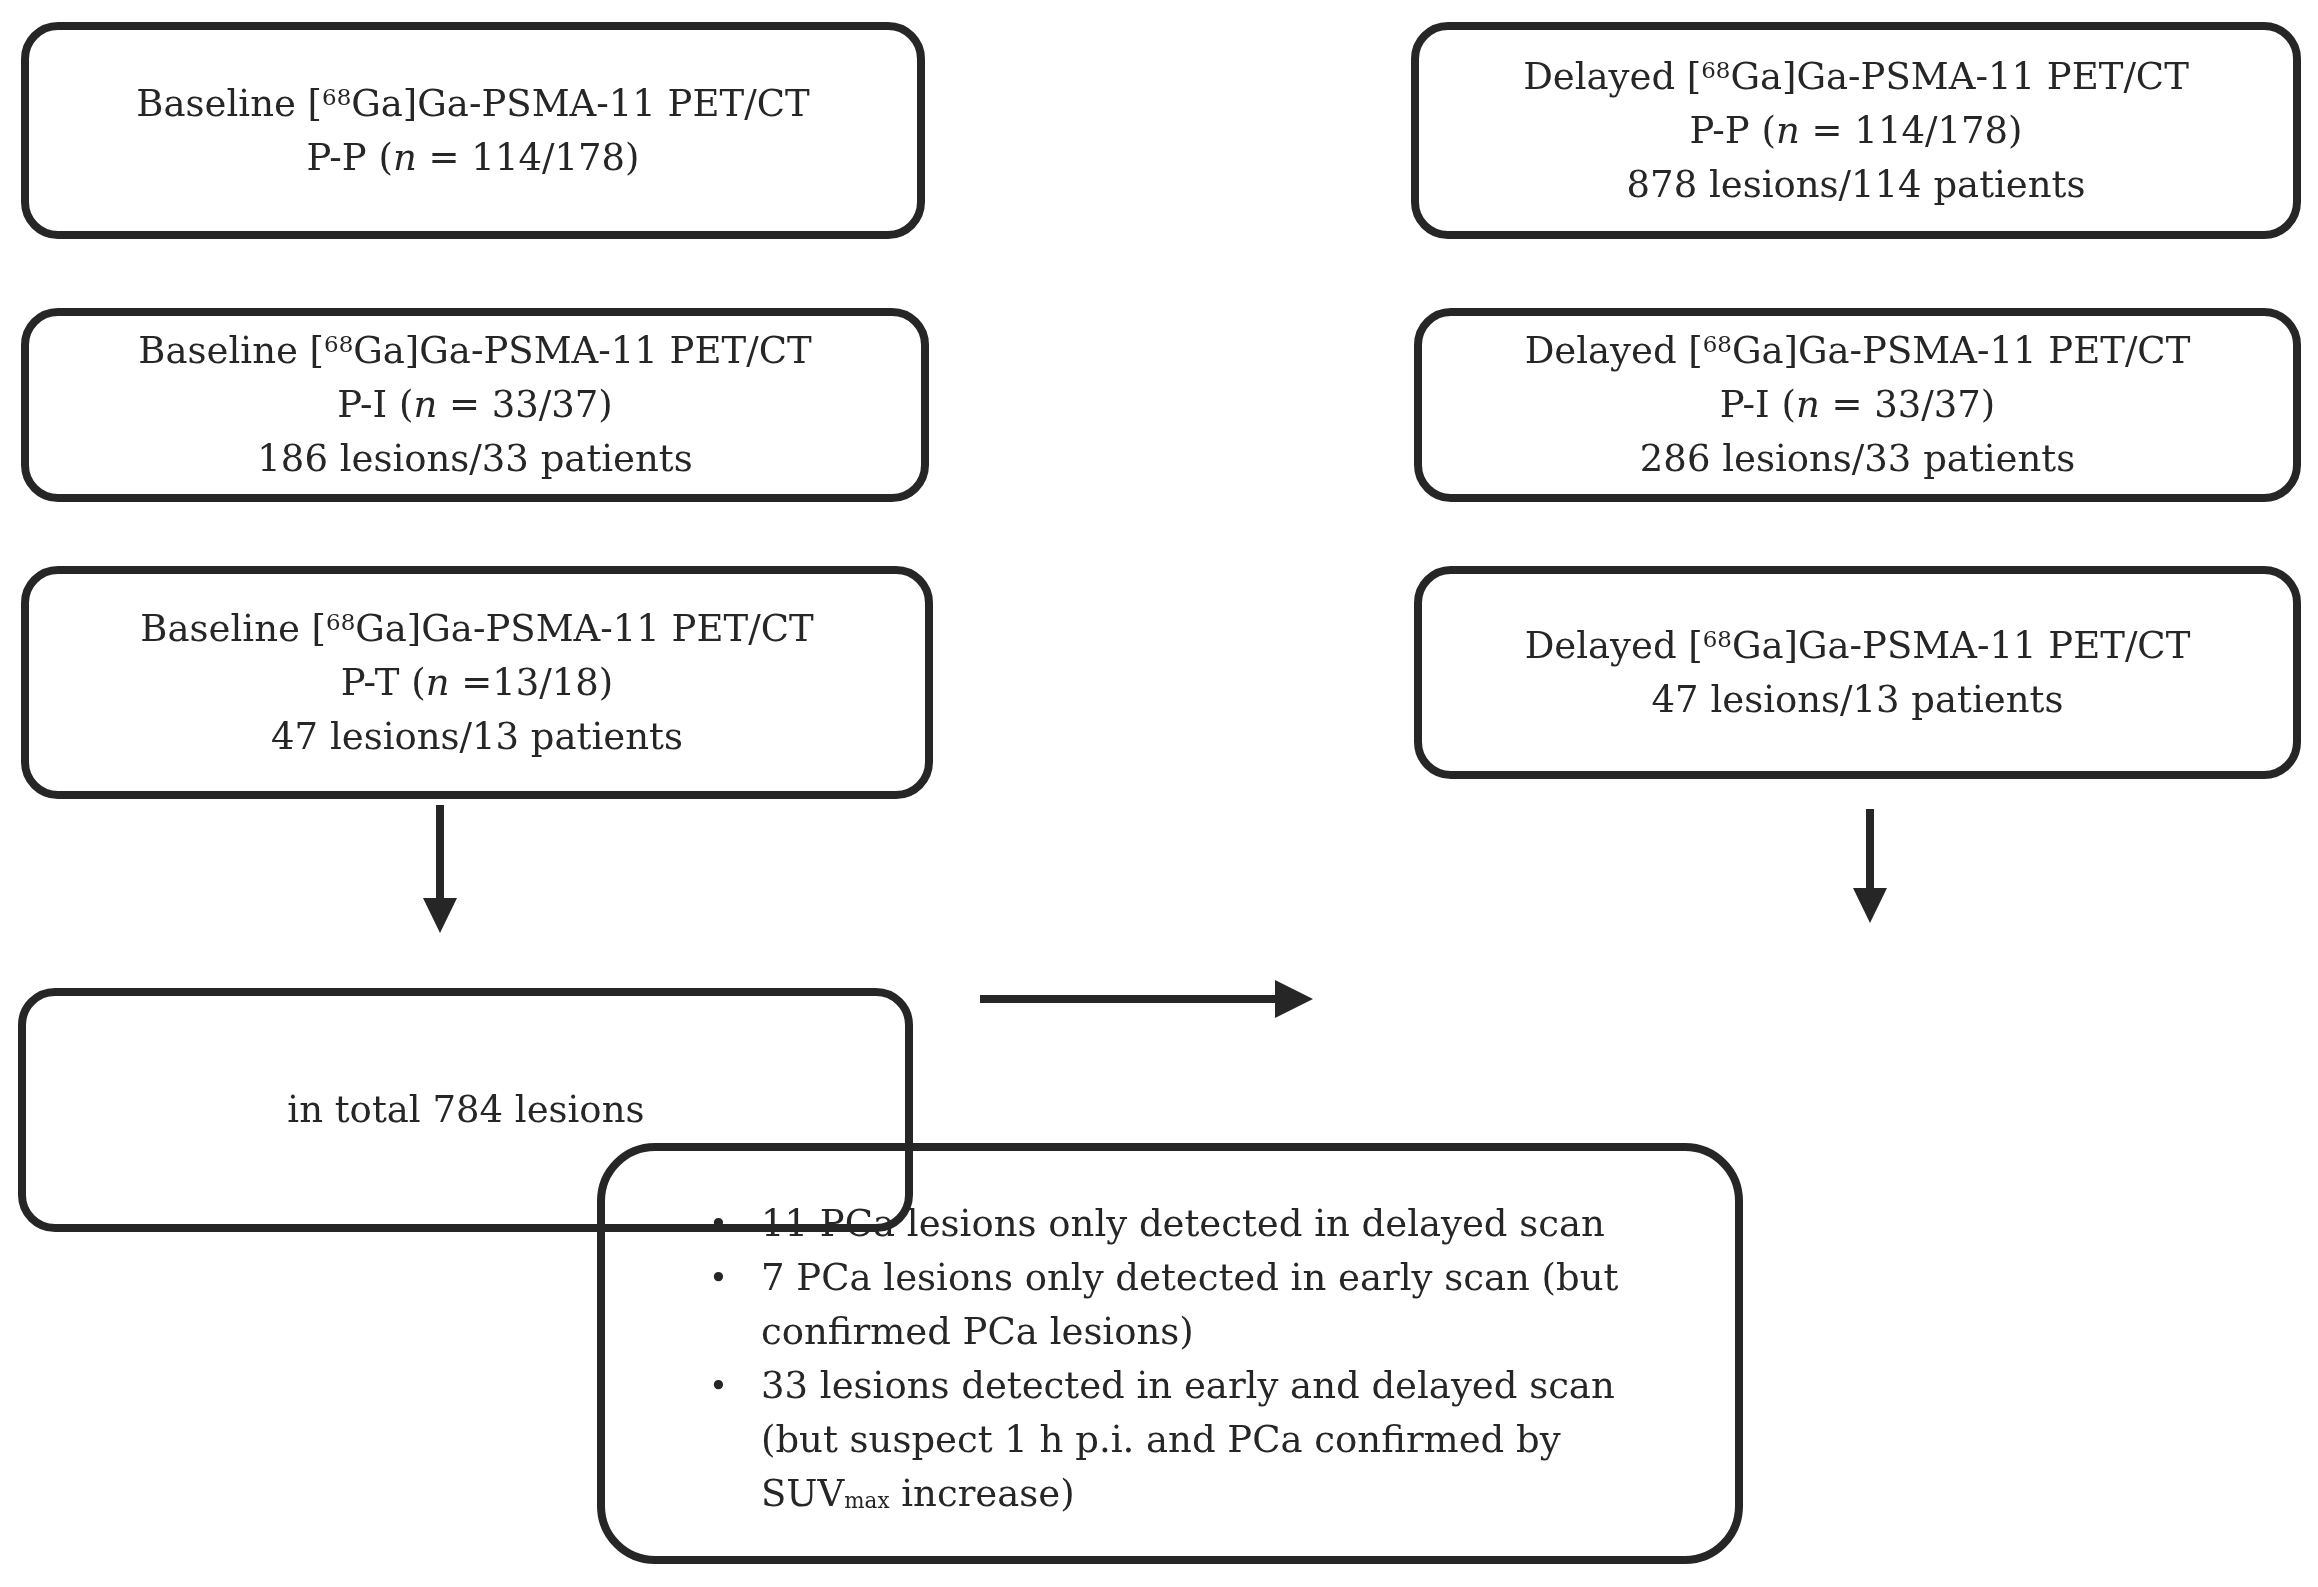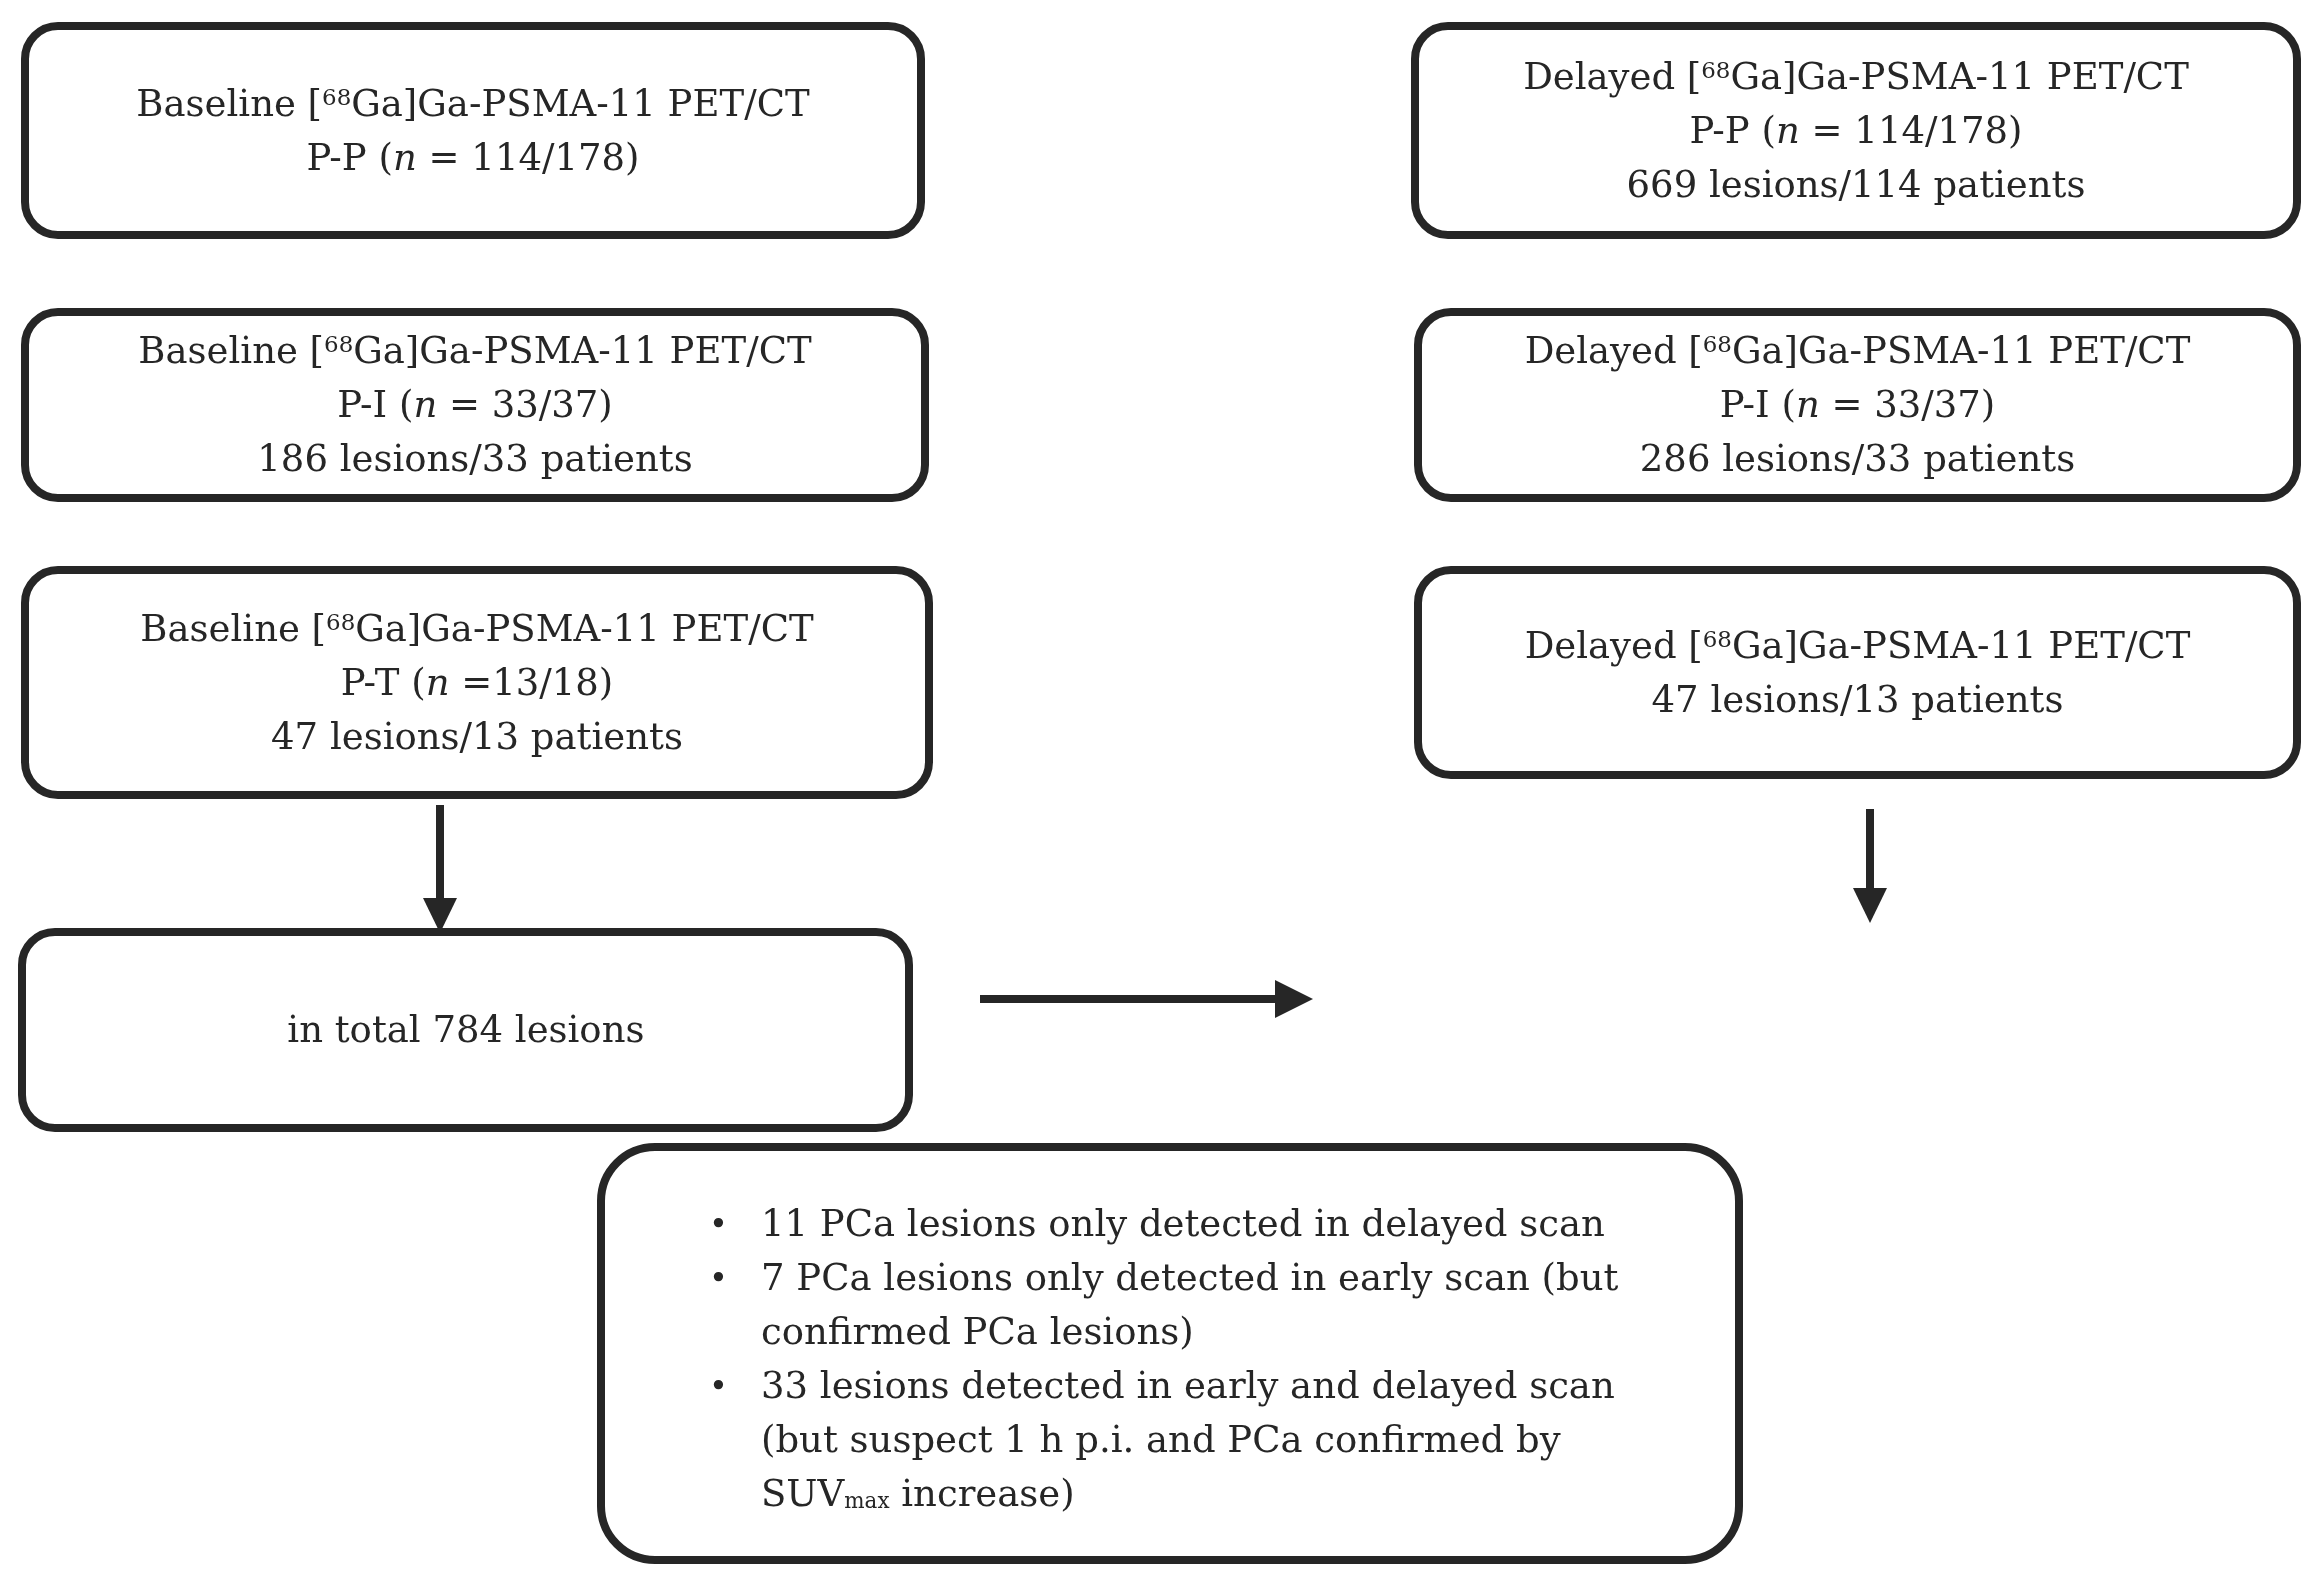--- a/index.html
+++ b/index.html
@@ -112,21 +112,21 @@
 <div id="figure">
 
   <div class="box" style="left:21px; top:22.4px; width:904px; height:217px;">
     <div class="box-line"><span>Baseline [</span><span class="iso">68</span><span>Ga]Ga-PSMA-11 PET/CT</span></div>
     <div class="box-line"><span>P-P (</span><span class="nvar">n</span><span> = 114/178)</span></div>
   </div>
 
   <div class="box" style="left:1411px; top:22.4px; width:890px; height:217px;">
     <div class="box-line"><span>Delayed [</span><span class="iso">68</span><span>Ga]Ga-PSMA-11 PET/CT</span></div>
     <div class="box-line"><span>P-P (</span><span class="nvar">n</span><span> = 114/178)</span></div>
-    <div class="box-line">669 lesions/114 patients</div>
+    <div class="box-line">878 lesions/114 patients</div>
   </div>
 
   <div class="box" style="left:21px; top:308px; width:908px; height:194px;">
     <div class="box-line"><span>Baseline [</span><span class="iso">68</span><span>Ga]Ga-PSMA-11 PET/CT</span></div>
     <div class="box-line"><span>P-I (</span><span class="nvar">n</span><span> = 33/37)</span></div>
     <div class="box-line">186 lesions/33 patients</div>
   </div>
 
   <div class="box" style="left:1414px; top:308px; width:887px; height:194px;">
     <div class="box-line"><span>Delayed [</span><span class="iso">68</span><span>Ga]Ga-PSMA-11 PET/CT</span></div>
@@ -148,21 +148,21 @@
   <div>
     <div class="stem-v" style="left:436px; top:805px; height:94px;"></div>
     <div class="head-down" style="left:423px; top:898px;"></div>
   </div>
 
   <div>
     <div class="stem-v" style="left:1866px; top:809px; height:81px;"></div>
     <div class="head-down" style="left:1853px; top:888px;"></div>
   </div>
 
-  <div class="box total-box" style="left:18.4px; top:928px; width:895px; height:204px;">
+  <div class="box total-box" style="left:18.4px; top:988px; width:895px; height:244px;">
     <div class="box-line">in total 784 lesions</div>
   </div>
 
   <div>
     <div class="stem-h" style="left:980px; top:995px; width:296px;"></div>
     <div class="head-right" style="left:1275px; top:980px;"></div>
   </div>
 
 
   <div class="notes-box">

